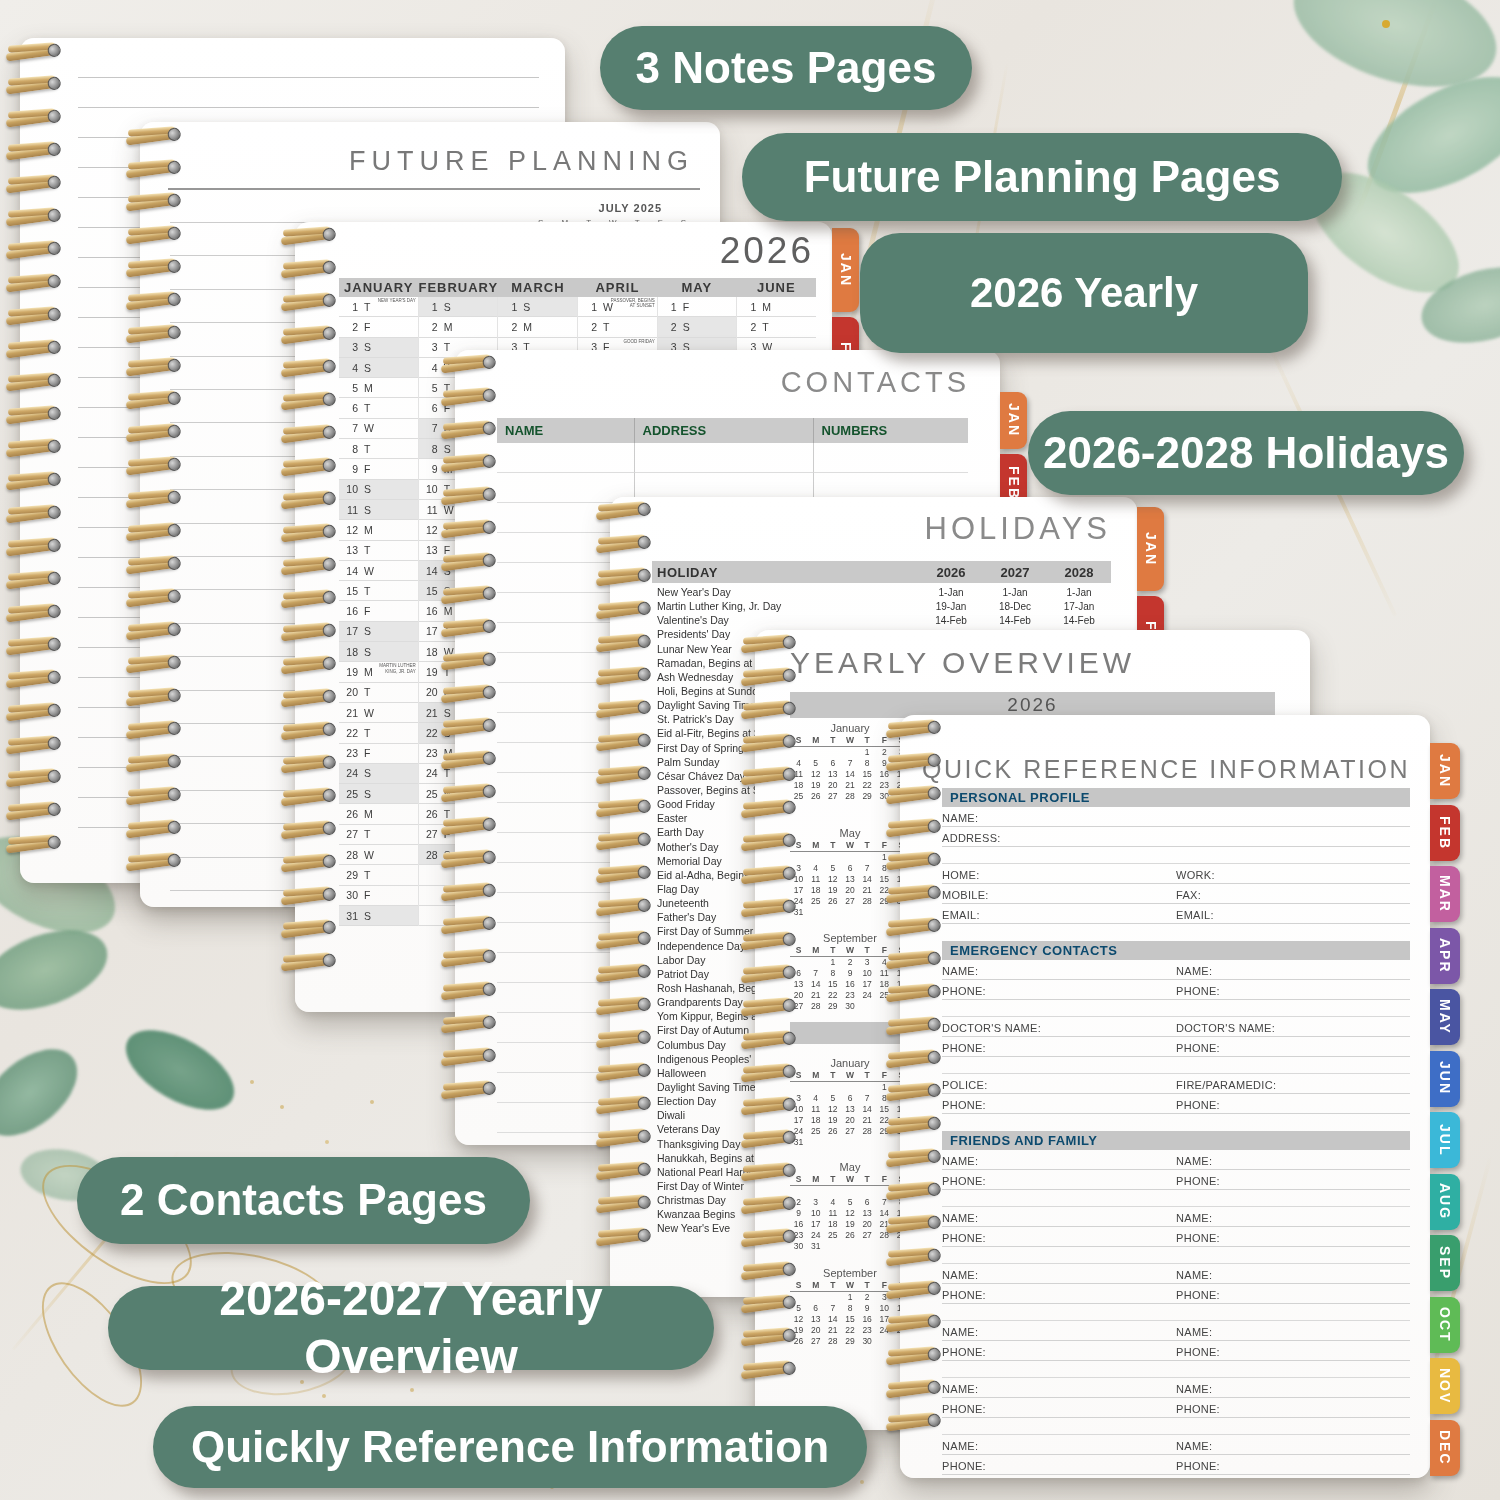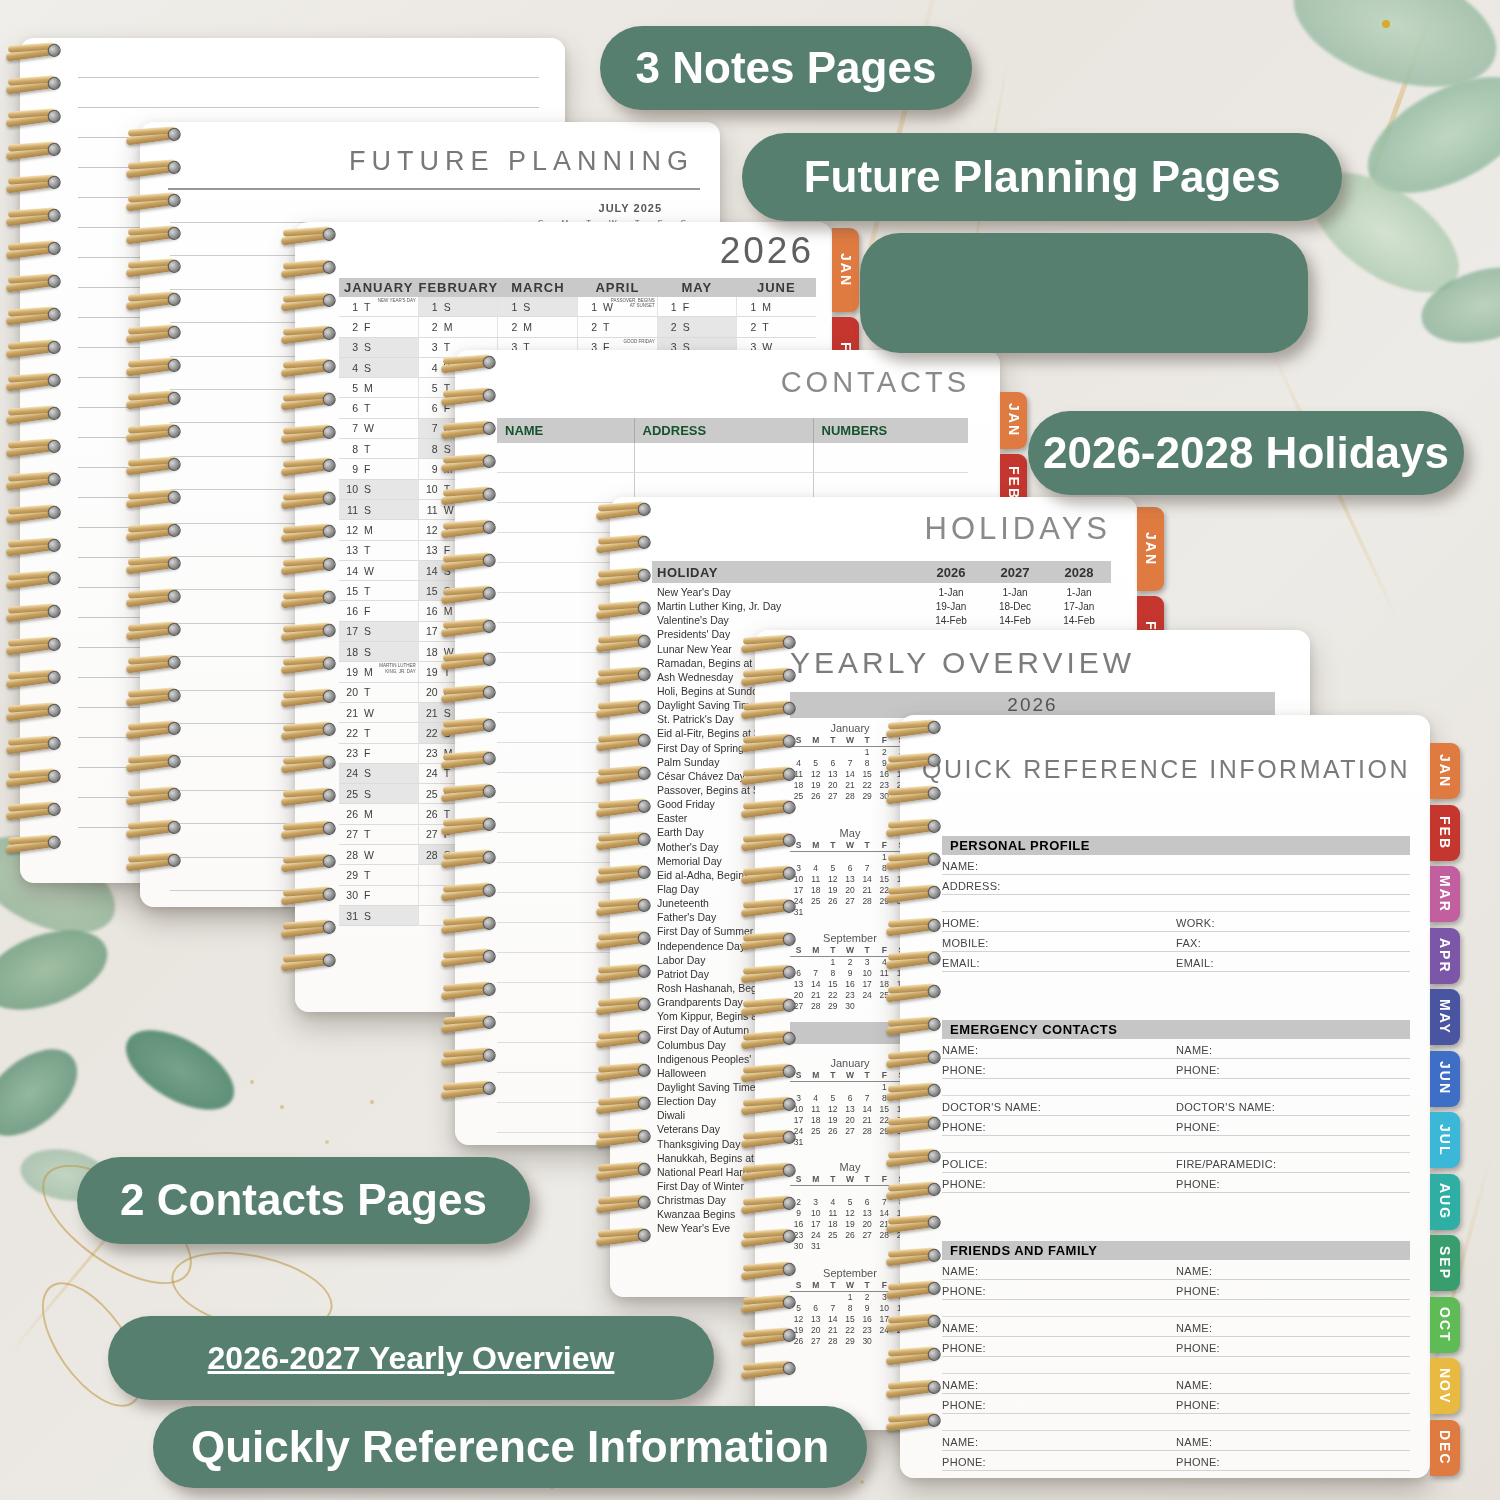--- a/index.html
+++ b/index.html
@@ -74,21 +74,21 @@
   #ov-2027{top:392px;height:22px;line-height:22px;font-size:16px;}
   .mini{position:absolute;left:35px;width:120px;}
   .mini-label{text-align:center;font-size:11px;color:#555;height:13px;}
   .mini-grid{display:grid;grid-template-columns:repeat(7,1fr);}
   .mini-grid div{height:11px;font-size:8.5px;text-align:center;color:#444;line-height:11px;}
   .mini-grid .mh{font-weight:bold;border-bottom:1px solid #8a8a8a;color:#555;}
   
   .qr-title{position:absolute;top:40px;right:20px;font-size:25px;letter-spacing:2.5px;color:#7a7a7a;}
   #qr-sections{position:absolute;top:73px;left:42px;right:20px;}
   .qr-sec + .qr-sec{margin-top:17px;}
-  .qr-bar{height:19px;background:#c6c6c6;font-size:13px;font-weight:bold;color:#000000;padding-left:8px;line-height:19px;letter-spacing:.5px;margin-top:48px;}
+  .qr-bar{height:19px;background:#c6c6c6;font-size:13px;font-weight:bold;color:#0c4a6e;padding-left:8px;line-height:19px;letter-spacing:.5px;}
   .qr-row{display:flex;height:19px;border-bottom:1px solid #d2d2d2;align-items:flex-end;}
   .qr-cell{flex:1;font-size:11px;color:#444;letter-spacing:.3px;padding-bottom:2px;}
   .qr-empty{height:16px;border-bottom:1px solid #d9d9d9;}
   
   .pill{position:absolute;background:#567f70;border-radius:48px;display:flex;flex-direction:column;
     align-items:center;justify-content:center;color:#fff;font-weight:bold;text-align:center;
     box-shadow:7px 9px 14px rgba(90,80,70,.45);}
   .pill-line{line-height:1.2;}
 </style>
 </head>
@@ -2026,26 +2026,27 @@
       </div>
     </div>
 
   <div class="pill" style="left:600px;top:26px;width:372px;height:84px;font-size:44px;">
     <span class="pill-line">3 Notes Pages</span>
   </div>
   <div class="pill" style="left:742px;top:133px;width:600px;height:88px;font-size:44px;">
     <span class="pill-line">Future Planning Pages</span>
   </div>
   <div class="pill" style="left:860px;top:233px;width:448px;height:120px;font-size:42px;border-radius:40px;">
+    <span class="pill-line">2026 Yearly</span>
   </div>
   <div class="pill" style="left:1028px;top:411px;width:436px;height:84px;font-size:44px;">
     <span class="pill-line">2026-2028 Holidays</span>
   </div>
   <div class="pill" style="left:77px;top:1157px;width:453px;height:87px;font-size:44px;">
     <span class="pill-line">2 Contacts Pages</span>
   </div>
-  <div class="pill" style="left:108px;top:1316px;width:606px;height:84px;font-size:32px;text-decoration:underline;">
+  <div class="pill" style="left:108px;top:1286px;width:606px;height:84px;font-size:48px;">
     <span class="pill-line">2026-2027 Yearly Overview</span>
   </div>
   <div class="pill" style="left:153px;top:1406px;width:714px;height:82px;font-size:44px;">
     <span class="pill-line">Quickly Reference Information</span>
   </div>
 </div>
 
 </body></html>

